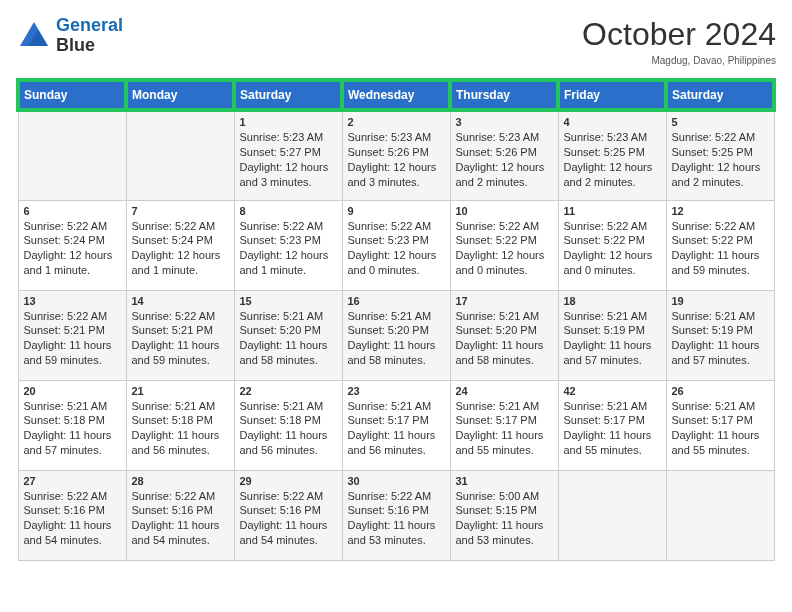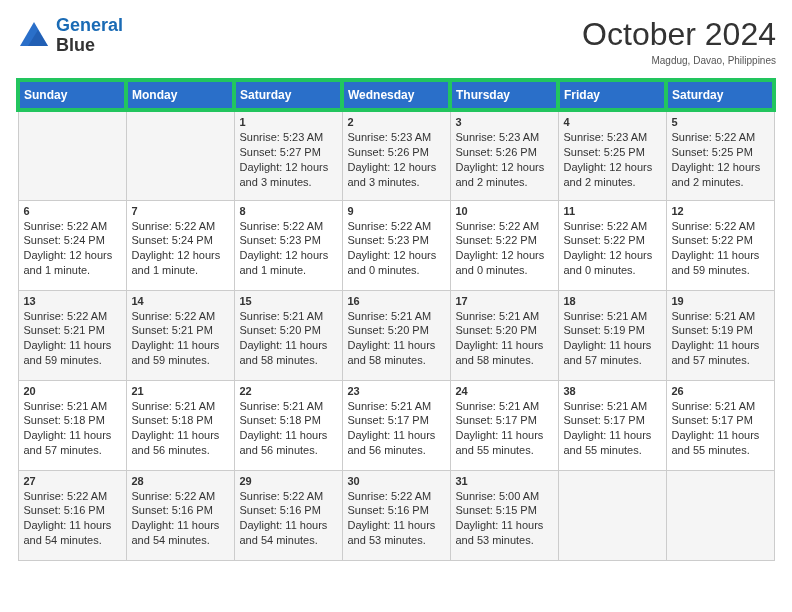--- a/index.html
+++ b/index.html
@@ -290,21 +290,21 @@
 and 56 minutes.</div>
         </td>
         <td>
           <span class="day-number">24</span>
           <div class="cell-content">Sunrise: 5:21 AM
 Sunset: 5:17 PM
 Daylight: 11 hours
 and 55 minutes.</div>
         </td>
         <td>
-          <span class="day-number">38</span>
+          <span class="day-number">42</span>
           <div class="cell-content">Sunrise: 5:21 AM
 Sunset: 5:17 PM
 Daylight: 11 hours
 and 55 minutes.</div>
         </td>
         <td>
           <span class="day-number">26</span>
           <div class="cell-content">Sunrise: 5:21 AM
 Sunset: 5:17 PM
 Daylight: 11 hours

